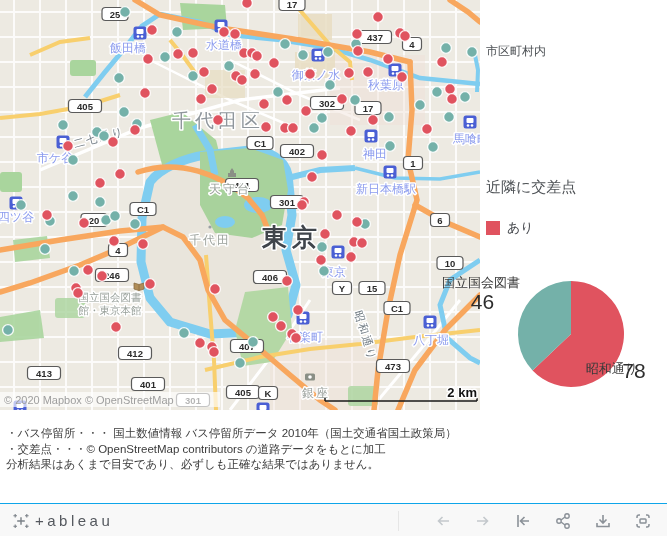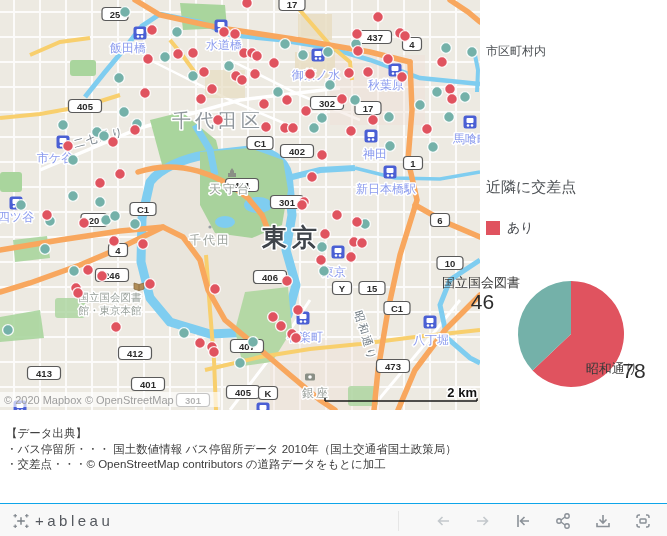--- a/index.html
+++ b/index.html
@@ -551,23 +551,23 @@
   <div class="pie-label no-label">国立国会図書</div>
   <div class="pie-value no-value">46</div>
   <svg id="pie" class="pie-svg" width="200" height="144" viewBox="0 0 200 144">
       <path d="M101,66 L101,13 A53,53 0 1 1 62.58598227685667,102.51524671101141 Z" fill="#e0535f"></path>
       <path d="M101,66 L62.58598227685667,102.51524671101141 A53,53 0 0 1 100.99999999999999,13 Z" fill="#74b1a9"></path>
     </svg>
   <div class="pie-label yes-label">昭和通り</div>
   <div class="pie-value yes-value">78</div>
 
   <div class="footer">
-    <div>【データ出典】</div>
     <div>・バス停留所・・・ 国土数値情報 バス停留所データ 2010年（国土交通省国土政策局）</div>
     <div>・交差点・・・© OpenStreetMap contributors の道路データをもとに加工</div>
+    <div>分析結果はあくまで目安であり、必ずしも正確な結果ではありません。</div>
   </div>
 
   <div class="toolbar">
     <div class="brand">
       <svg width="18" height="18" viewBox="0 0 18 18">
         <g stroke="#7a8087" stroke-width="1.4">
           <path d="M9 5.2 V12.8 M5.2 9 H12.8"></path>
           <path d="M3.2 2 V5.6 M1.4 3.8 H5" stroke-width="1.1"></path>
           <path d="M14.8 2 V5.6 M13 3.8 H16.6" stroke-width="1.1"></path>
           <path d="M3.2 12.4 V16 M1.4 14.2 H5" stroke-width="1.1"></path>

